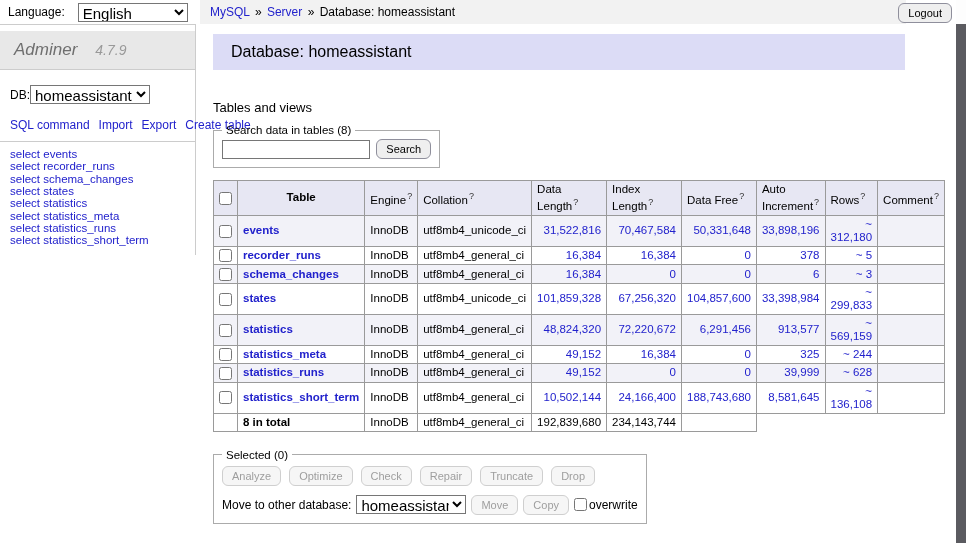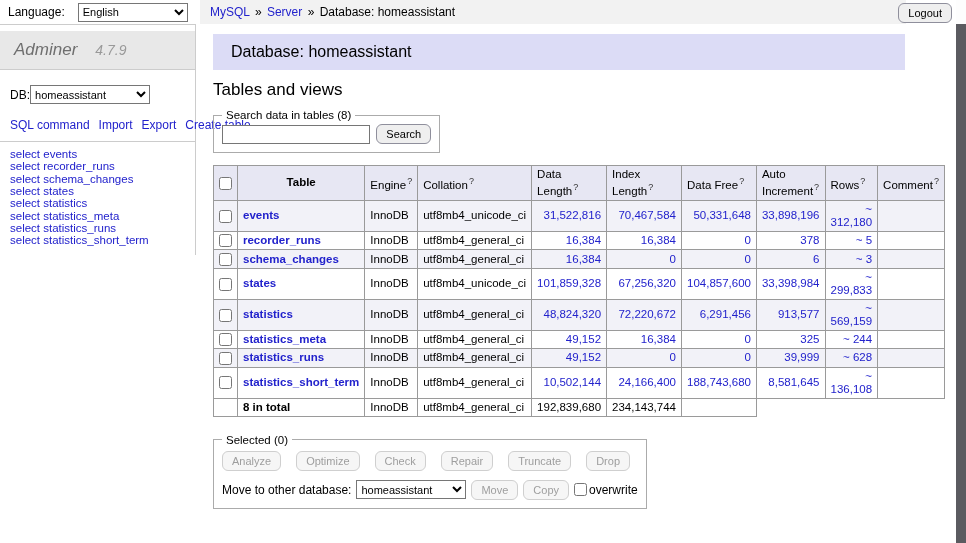--- a/index.html
+++ b/index.html
@@ -8,21 +8,21 @@
     width: 966px; height: 543px; overflow: hidden; position: relative;
     font-family: "Liberation Sans", "DejaVu Sans", sans-serif;
     font-size: 12px; color: #000; background: #fff;
   }
   :root {
     --link:#2222cc; --title-bg:#dcdcf6; --th-bg:#e7e7f3; --odd-row:#f2f2f8;
     --bar-bg:#f2f2f2; --h1-bg:#e8e8e8; --tbl-border:#9a9a9a;
   }
   a { color: var(--link); text-decoration: none; cursor: pointer; }
   select {
-    font-family: inherit; font-size: 11px; height: 19px;
+    font-family: inherit; font-size: 15px; height: 19px;
     border: 1px solid #767676; background: #fff;
   }
   button {
     font-family: inherit; font-size: 11px; height: 20px; padding: 1px 9px;
     background: #efefef; border: 1px solid #8f8f9c; border-radius: 6px; color: #000;
   }
   button:disabled { color: #9e9e9e; border-color: #cfcfcf; background: #f6f6f6; }
   input[type="checkbox"] { width: 13px; height: 13px; margin: 0; vertical-align: middle; }
 
   
@@ -59,21 +59,21 @@
   .table-links .row { white-space: nowrap; }
 
   
   .content { position: absolute; left: 213px; top: 34px; width: 692px; }
   .page-title {
     margin: 0; padding: 9px 18px; font-size: 16px; font-weight: normal;
     background: var(--title-bg);
   }
   .main-links { margin-top: 13px; }
   .main-links a { margin-right: 24px; }
-  h3 { font-size: 17px; font-weight: normal; margin: 10px 0 9px; }
+  h3 { font-size: 13px; font-weight: normal; margin: 30px 0 9px; }
   fieldset { border: 1px solid #ababab; margin: 0; padding: 3px 8px 8px; width: fit-content; }
   legend { font-size: 11.5px; padding: 0 4px; }
   .search-fs input[type="text"] {
     width: 148px; height: 19px; border: 1px solid #767676;
     font-size: 12px; padding: 1px 4px; font-family: inherit;
   }
   .search-fs button { margin-left: 3px; }
 
   table { border-collapse: collapse; margin-top: 12px; font-size: 11.5px; }
   th, td { border: 1px solid var(--tbl-border); padding: 2px 5px; line-height: 13px; height: 18px; }
@@ -86,21 +86,21 @@
   tbody tr.odd { background: var(--odd-row); }
   tbody tr.total-row { background: #fff; }
   .total-label { font-weight: bold; }
   .col-table { min-width: 96px; } .col-engine { min-width: 36px; }
   .col-collation { min-width: 96px; } .col-data-length { min-width: 60px; }
   .col-index-length { min-width: 62px; } .col-data-free { min-width: 54px; }
   .col-auto-increment { min-width: 68px; } .col-rows { min-width: 48px; }
   .col-comment { min-width: 48px; }
 
   .selected-fs { margin-top: 17px; }
-  .btn-row { display: flex; gap: 15px; margin: 2px 0 9px; }
+  .btn-row { display: flex; gap: 8px; margin: 2px 0 9px; }
   .move-row { display: flex; align-items: center; gap: 5px; white-space: nowrap; }
   .move-row select { width: 110px; }
   .move-row label { display: flex; gap: 2px; }
 
   
   .scrollbar { position: absolute; top: 0; right: 0; width: 10px; height: 543px; background: #fdfdfd; }
   .scrollbar .thumb { position: absolute; top: 24px; left: 0; width: 10px; height: 519px; background: #5b5b60; }
 </style>
 </head>
 <body>

